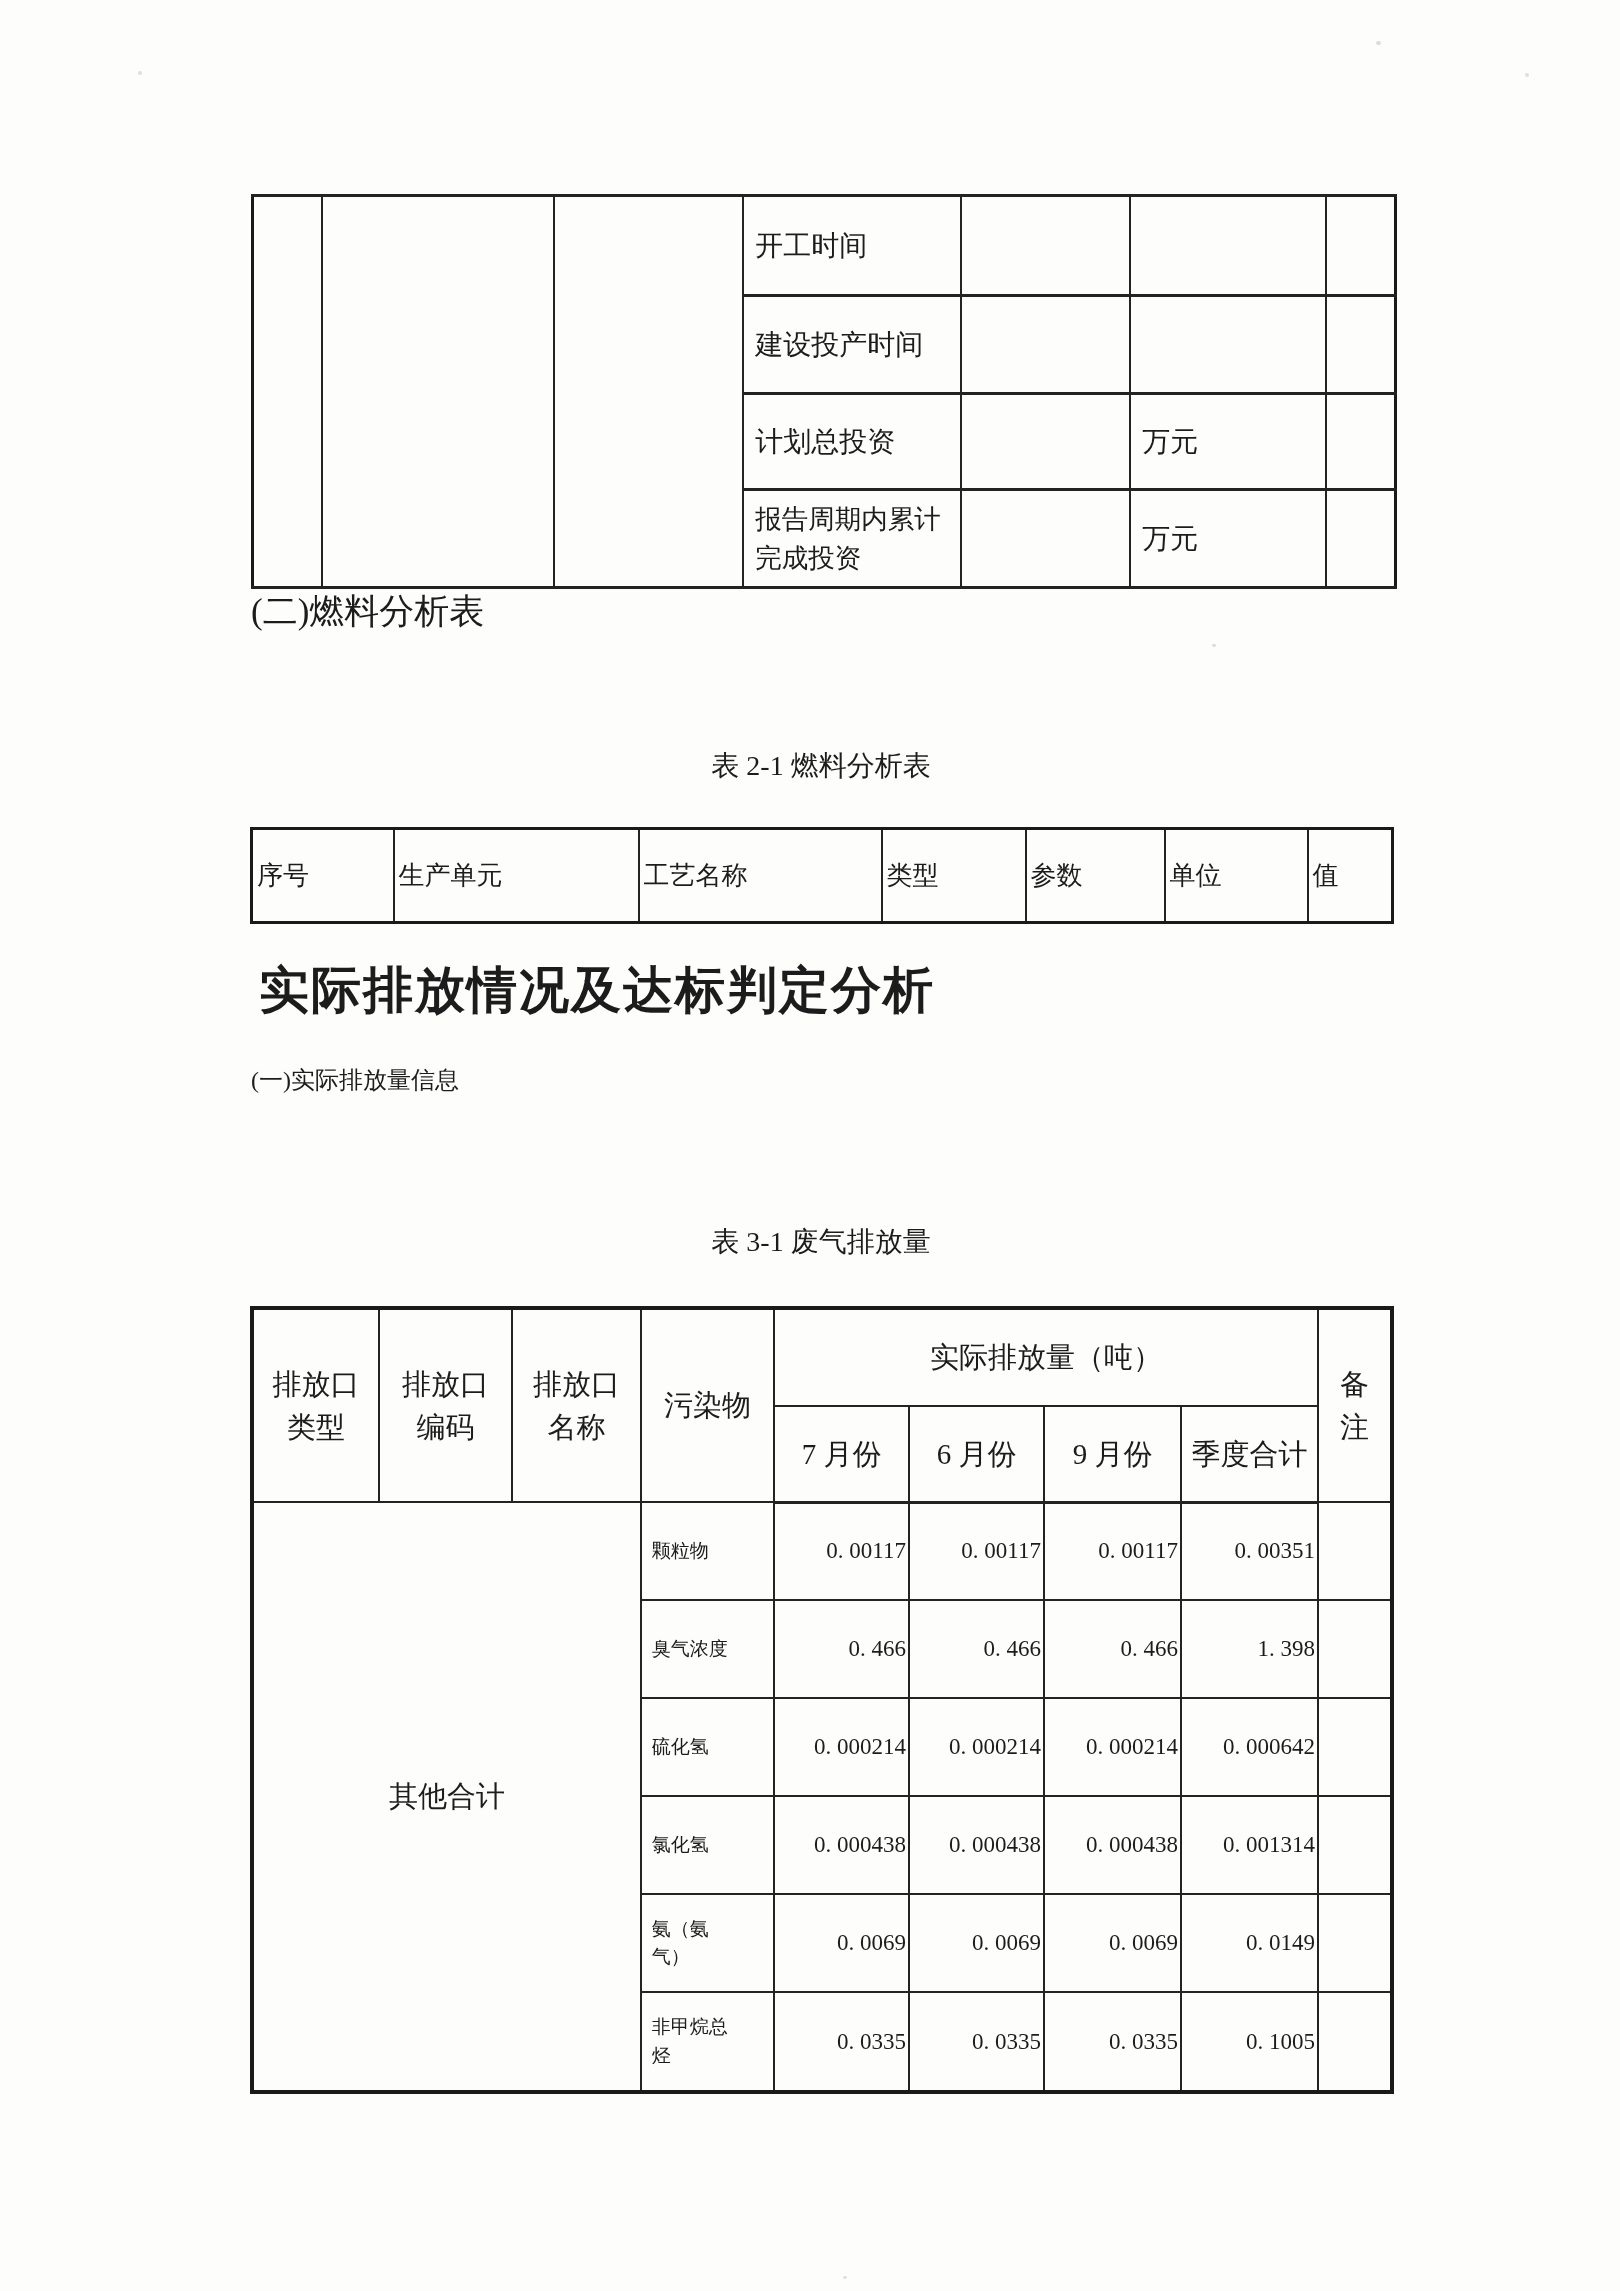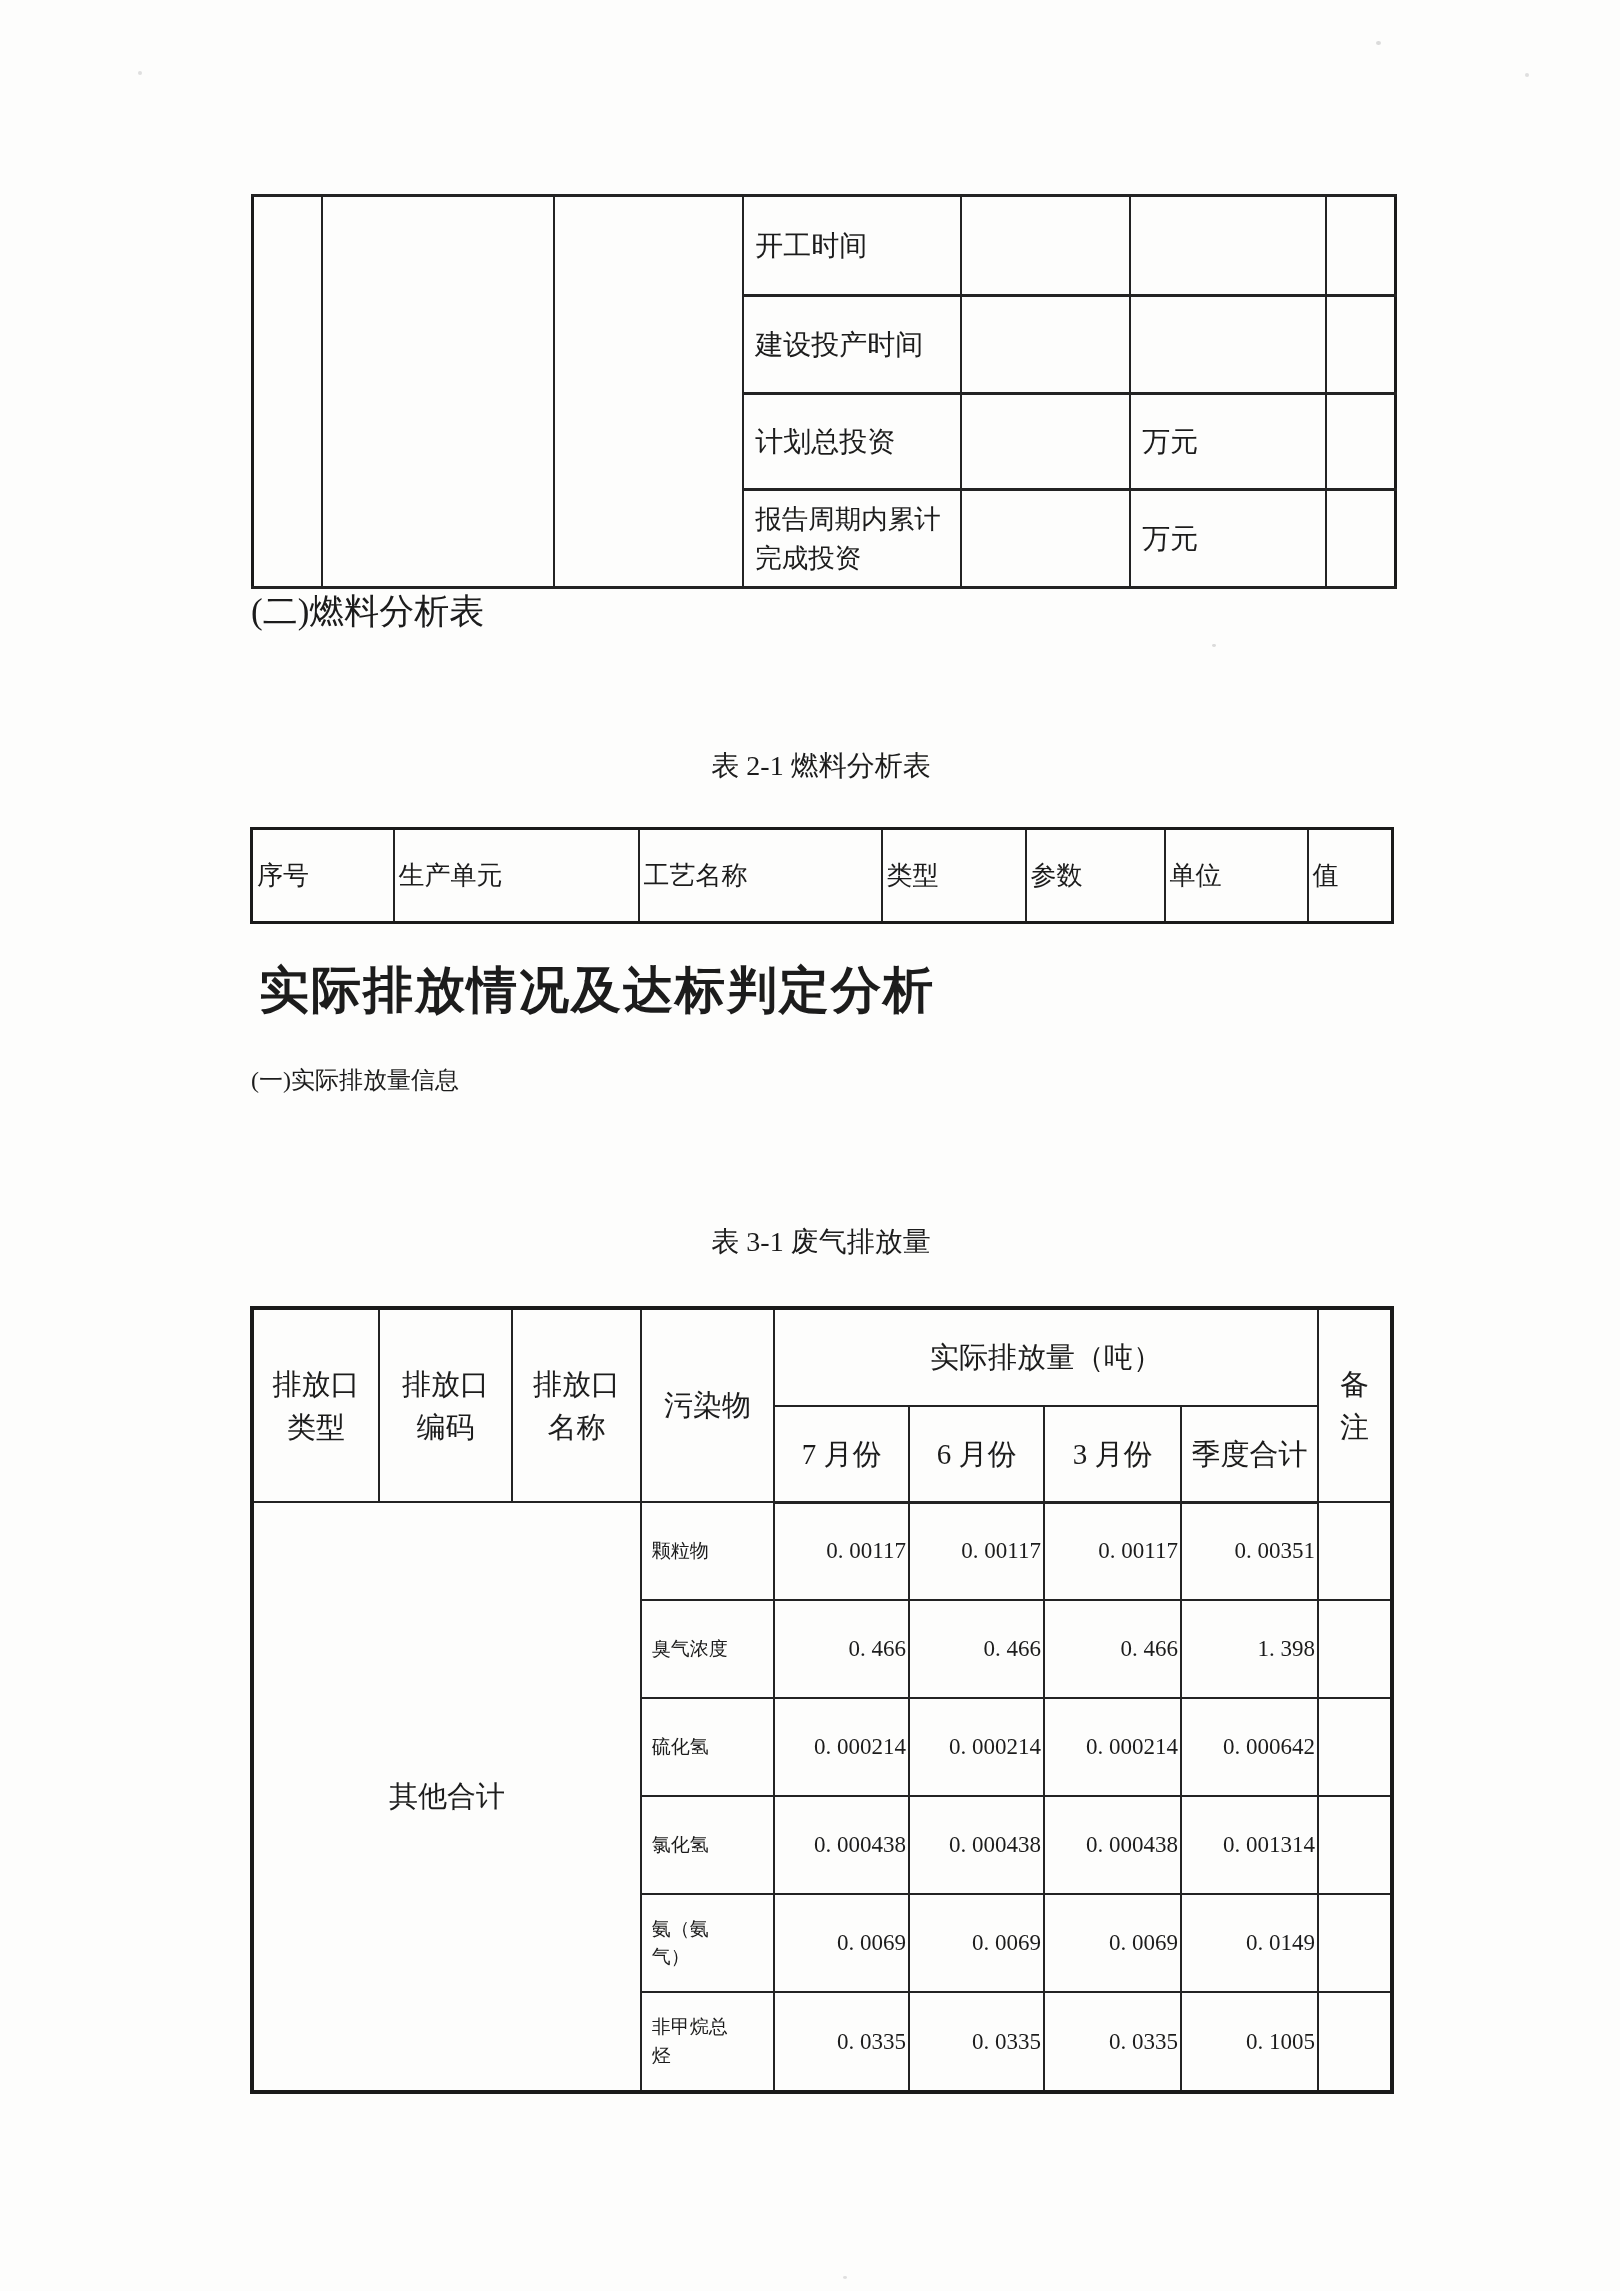--- a/index.html
+++ b/index.html
@@ -160,21 +160,21 @@
         <th rowspan="2">排放口
 名称</th>
         <th rowspan="2">污染物</th>
         <th colspan="4">实际排放量（吨）</th>
         <th rowspan="2">备
 注</th>
       </tr>
       <tr class="r98 hdr2">
         <th>7 月份</th>
         <th>6 月份</th>
-        <th>3 月份</th>
+        <th>9 月份</th>
         <th>季度合计</th>
       </tr>
     </thead>
     <tbody>
       <tr class="r100">
         <td class="merged" rowspan="6" colspan="3">其他合计</td>
         <td class="pol">颗粒物</td>
         <td class="val">0. 00117</td>
         <td class="val">0. 00117</td>
         <td class="val">0. 00117</td>

